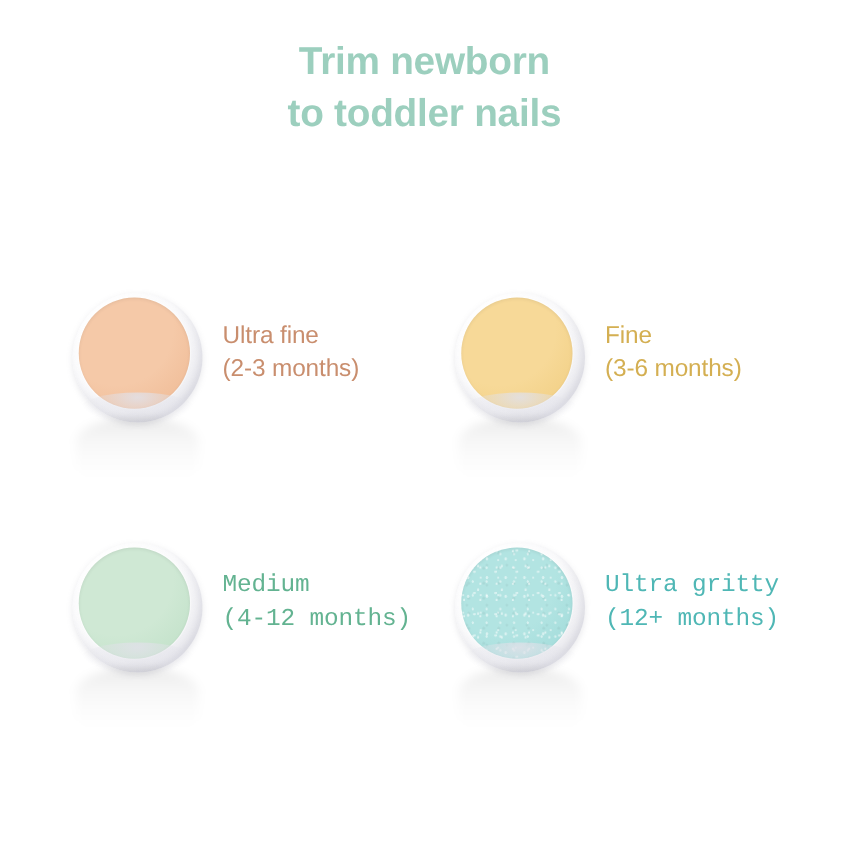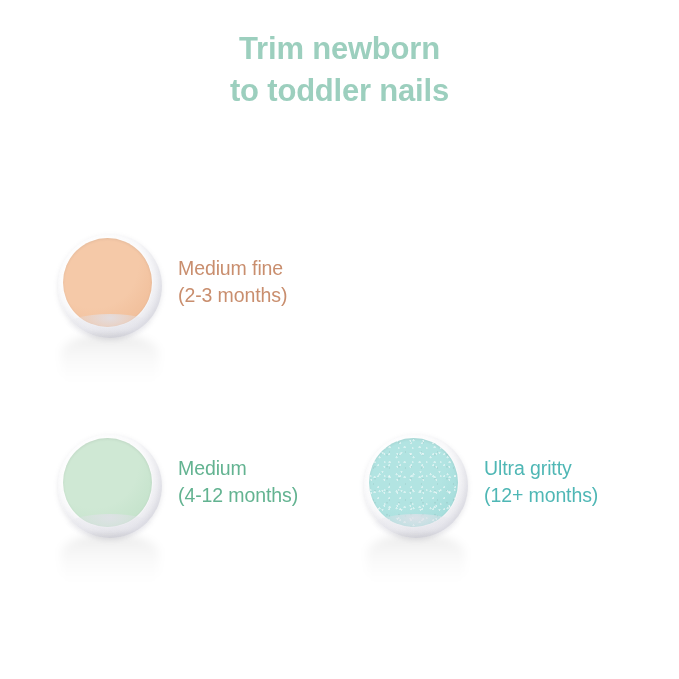--- a/index.html
+++ b/index.html
@@ -45,21 +45,21 @@
   }
 
   .item {
     position: absolute;
     width: 330px;
     height: 210px;
   }
   .item.col0 { left: 44px; }
   .item.col1 { left: 350px; }
   .item.row0 { top: 0px; }
-  .item.row1 { top: 200px; }
+  .item.row1 { top: 200px; font-family: Liberation Mono, monospace; }
 
   
   .disc-wrap {
     position: absolute;
     left: 14px;
     top: 6px;
     width: 110px;
     height: 160px;
   }
 
@@ -168,25 +168,39 @@
     <div class="item row0 col0">
       <div class="disc-wrap">
         <div class="disc">
           <div class="pad" style="background: radial-gradient(circle at 34% 28%, rgb(245, 201, 168) 0%, rgb(245, 201, 168) 52%, rgb(238, 184, 146) 100%);">
             <div class="grit"></div>
           </div>
         </div>
         <div class="reflection"></div>
       </div>
       <div class="label" style="color: rgb(201, 142, 110);">
-        <span class="line1">Medium fine</span>
+        <span class="line1">Ultra fine</span>
         <span class="line2">(2-3 months)</span>
       </div>
     </div>
 
+    <div class="item row0 col1">
+      <div class="disc-wrap">
+        <div class="disc">
+          <div class="pad" style="background: radial-gradient(circle at 34% 28%, rgb(247, 217, 152) 0%, rgb(247, 217, 152) 52%, rgb(240, 205, 128) 100%);">
+            <div class="grit"></div>
+          </div>
+        </div>
+        <div class="reflection"></div>
+      </div>
+      <div class="label" style="color: rgb(212, 175, 82);">
+        <span class="line1">Fine</span>
+        <span class="line2">(3-6 months)</span>
+      </div>
+    </div>
 
     <div class="item row1 col0">
       <div class="disc-wrap">
         <div class="disc">
           <div class="pad" style="background: radial-gradient(circle at 34% 28%, rgb(207, 232, 212) 0%, rgb(207, 232, 212) 52%, rgb(190, 223, 198) 100%);">
             <div class="grit"></div>
           </div>
         </div>
         <div class="reflection"></div>
       </div>

